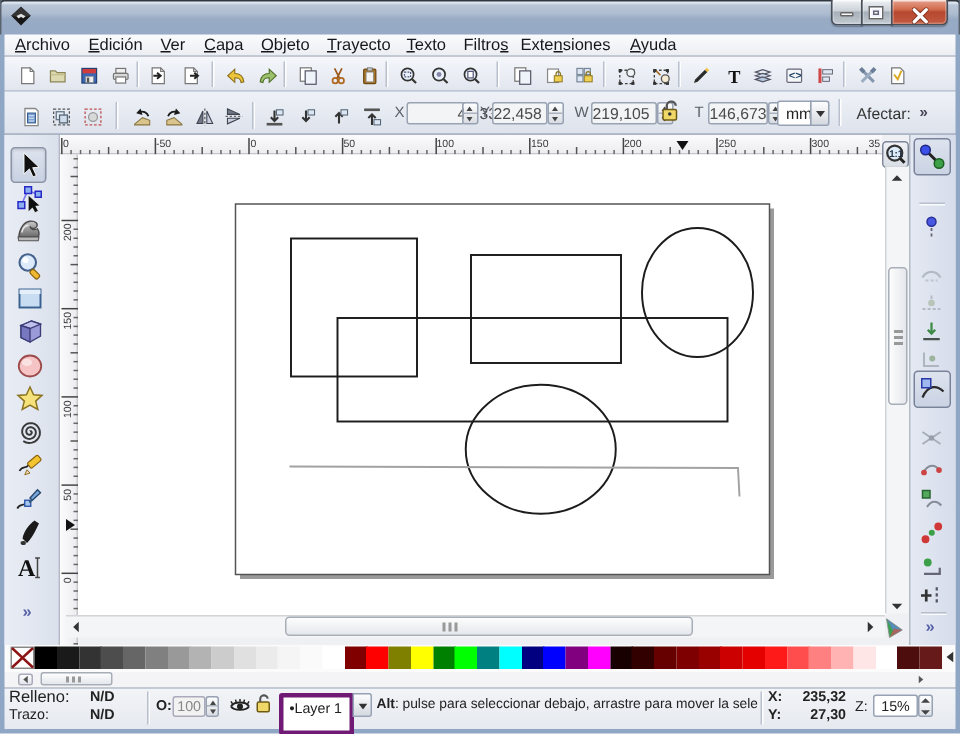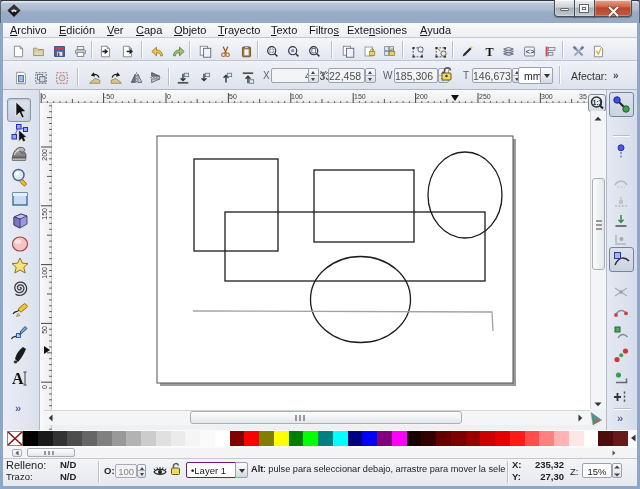--- a/index.html
+++ b/index.html
@@ -247,21 +247,21 @@
       <i class="up"></i>
       <i class="dn"></i>
     </div>
 <div class="lbl" style="left:320px;top:70px;">Y</div>
     <div class="field" style="left:328px;top:68px;width:37px;height:15px;">22,458</div>
     <div class="spin" style="left:365px;top:68px;height:15px;">
       <i class="up"></i>
       <i class="dn"></i>
     </div>
 <div class="lbl" style="left:383px;top:70px;">W</div>
-    <div class="field" style="left:394px;top:68px;width:44px;height:15px;">185,306</div>
+    <div class="field" style="left:394px;top:68px;width:44px;height:15px;">219,105</div>
     <div class="spin" style="left:438px;top:68px;height:15px;">
       <i class="up"></i>
       <i class="dn"></i>
     </div>
 <div class="lbl" style="left:463px;top:70px;">T</div>
     <div class="field" style="left:472px;top:68px;width:40px;height:15px;">146,673</div>
     <div class="spin" style="left:512px;top:68px;height:15px;">
       <i class="up"></i>
       <i class="dn"></i>
     </div>
@@ -775,21 +775,21 @@
 <div style="position:absolute;left:152px;top:463px;width:16px;height:12px;"><svg width="16" height="13" style="">
         <path d="M2,8 C4,4.5 12,4.5 14,8" fill="none" stroke="#222" stroke-width="1.3"></path>
         <path d="M3,6.2 L2,4.6 M5.5,5.2 L5,3.4 M8,4.9 L8,3 M10.5,5.2 L11,3.4 M13,6.2 L14,4.6" stroke="#222" stroke-width="1"></path>
         <path d="M2,8 C4,11 12,11 14,8" fill="none" stroke="#222" stroke-width="1.3"></path>
         <circle cx="8" cy="8" r="2" fill="#222"></circle>
       </svg></div>
 <div style="position:absolute;left:170px;top:462px;width:12px;height:14px;"><svg width="12" height="14" style="">
         <rect x="1.5" y="6" width="8" height="6.5" rx="1" fill="#f0d868" stroke="#6e5a14"></rect>
         <path d="M3.5,6 V4.5 a2.5,2.5 0 0 1 5,-0.8" fill="none" stroke="#555" stroke-width="1.4"></path>
       </svg></div>
-<div style="position:absolute;left:186px;top:462px;width:50px;height:16px;background:#fff;border:1px solid #701a75;border-radius:2px 0 0 2px;font-size:9.5px;color:#222;padding:2px 0 0 4px;"><span style="font-weight:bold;">•</span>Layer 1</div>
+<div style="position:absolute;left:186px;top:462px;width:50px;height:28px;background:#fff;border:3px solid #701a75;border-radius:2px 0 0 2px;font-size:9.5px;color:#222;padding:2px 0 0 4px;"><span style="font-weight:bold;">•</span>Layer 1</div>
 <div style="position:absolute;left:235px;top:462px;width:13px;height:16px;background:linear-gradient(#fdfdfd,#d4d9e0);border:1px solid #97a2b4;border-radius:0 2px 2px 0;"></div>
 <svg width="6" height="4" style="position:absolute;left:239px;top:469px;">
       <path d="M0,0 L6,0 L3,4 Z" fill="#333"></path>
     </svg>
 <div style="position:absolute;left:251px;top:464px;width:254px;height:14px;font-size:9.2px;color:#222;overflow:hidden;white-space:nowrap;"><b>Alt</b>: pulse para seleccionar debajo, arrastre para mover la selecci</div>
 <div class="sep-v" style="left:507px;top:461px;height:22px;"></div>
 <div style="position:absolute;left:512px;top:459px;width:14px;height:11px;font-size:9.5px;font-weight:bold;color:#222;">X:</div>
 <div style="position:absolute;left:512px;top:471px;width:14px;height:11px;font-size:9.5px;font-weight:bold;color:#222;">Y:</div>
 <div style="position:absolute;left:526px;top:459px;width:38px;height:11px;font-size:9.5px;font-weight:bold;color:#222;text-align:right;">235,32</div>
 <div style="position:absolute;left:526px;top:471px;width:38px;height:11px;font-size:9.5px;font-weight:bold;color:#222;text-align:right;">27,30</div>

